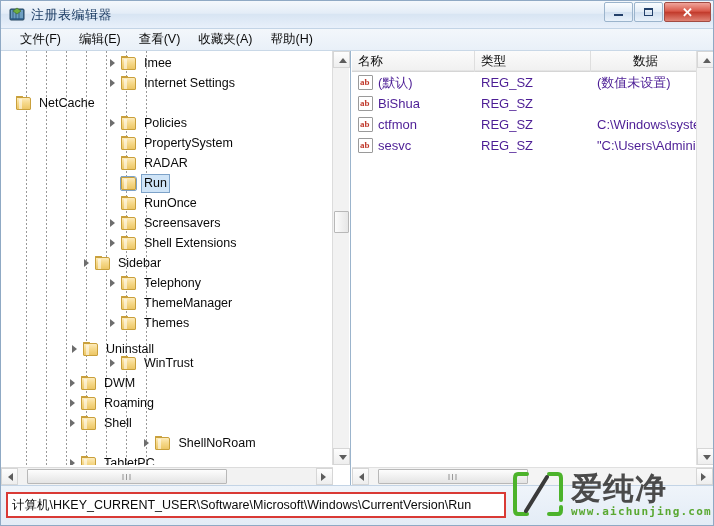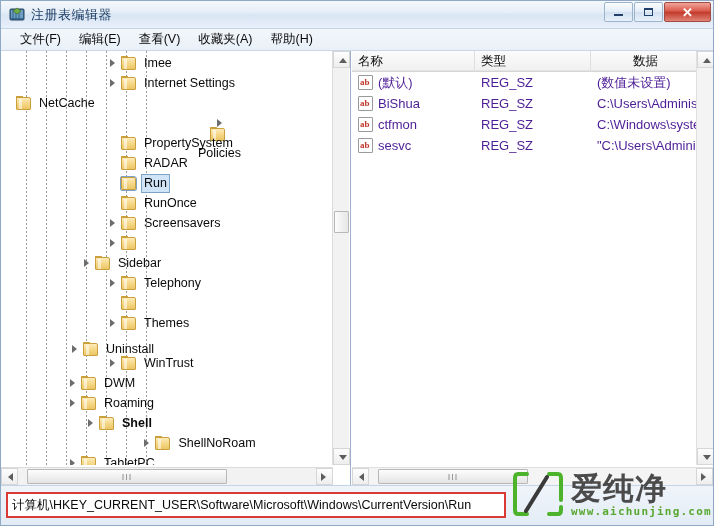--- a/index.html
+++ b/index.html
@@ -345,21 +345,21 @@
             </div>
             <div class="node" style="top: 42px; ">
               <div class="arrow"></div>
               <div class="folder">
                 <span class="f-tab"></span>
                 <span class="f-back"></span>
                 <span class="f-sh"></span>
               </div>
               <span class="node-label">NetCache</span>
             </div>
-            <div class="node" style="top: 62px; padding-left: 105px; flex-direction: column;">
+            <div class="node" style="top: 62px; padding-left: 105px;">
               <div class="arrow has"></div>
               <div class="folder">
                 <span class="f-tab"></span>
                 <span class="f-back"></span>
                 <span class="f-sh"></span>
               </div>
               <span class="node-label">Policies</span>
             </div>
             <div class="node" style="top: 82px; padding-left: 105px;">
               <div class="arrow"></div>
@@ -406,20 +406,21 @@
               </div>
               <span class="node-label">Screensavers</span>
             </div>
             <div class="node" style="top: 182px; padding-left: 105px;">
               <div class="arrow has"></div>
               <div class="folder">
                 <span class="f-tab"></span>
                 <span class="f-back"></span>
                 <span class="f-sh"></span>
               </div>
+              <span class="node-label">Shell Extensions</span>
             </div>
             <div class="node" style="top: 202px; padding-left: 79px;">
               <div class="arrow has"></div>
               <div class="folder">
                 <span class="f-tab"></span>
                 <span class="f-back"></span>
                 <span class="f-sh"></span>
               </div>
               <span class="node-label">Sidebar</span>
             </div>
@@ -432,20 +433,21 @@
               </div>
               <span class="node-label">Telephony</span>
             </div>
             <div class="node" style="top: 242px; padding-left: 105px;">
               <div class="arrow"></div>
               <div class="folder">
                 <span class="f-tab"></span>
                 <span class="f-back"></span>
                 <span class="f-sh"></span>
               </div>
+              <span class="node-label">ThemeManager</span>
             </div>
             <div class="node" style="top: 262px; padding-left: 105px;">
               <div class="arrow has"></div>
               <div class="folder">
                 <span class="f-tab"></span>
                 <span class="f-back"></span>
                 <span class="f-sh"></span>
               </div>
               <span class="node-label">Themes</span>
             </div>
@@ -478,21 +480,21 @@
             </div>
             <div class="node" style="top: 342px; padding-left: 65px;">
               <div class="arrow has"></div>
               <div class="folder">
                 <span class="f-tab"></span>
                 <span class="f-back"></span>
                 <span class="f-sh"></span>
               </div>
               <span class="node-label">Roaming</span>
             </div>
-            <div class="node" style="top: 362px; padding-left: 83px; font-weight: bold;">
+            <div class="node" style="top: 362px; padding-left: 65px;">
               <div class="arrow has"></div>
               <div class="folder">
                 <span class="f-tab"></span>
                 <span class="f-back"></span>
                 <span class="f-sh"></span>
               </div>
               <span class="node-label">Shell</span>
             </div>
             <div class="node" style="top: 382px; padding-left: 65px; justify-content: center;">
               <div class="arrow has"></div>
@@ -548,21 +550,20 @@
           <div class="lv-row">
             <span class="ab-icon"></span>
             <span class="cell name">(默认)</span>
             <span class="cell type">REG_SZ</span>
             <span class="cell data">(数值未设置)</span>
           </div>
           <div class="lv-row">
             <span class="ab-icon"></span>
             <span class="cell name">BiShua</span>
             <span class="cell type">REG_SZ</span>
-            <span class="cell data">C:\Users\Adminis</span>
           </div>
           <div class="lv-row">
             <span class="ab-icon"></span>
             <span class="cell name">ctfmon</span>
             <span class="cell type">REG_SZ</span>
             <span class="cell data">C:\Windows\syste</span>
           </div>
           <div class="lv-row">
             <span class="ab-icon"></span>
             <span class="cell name">sesvc</span>

